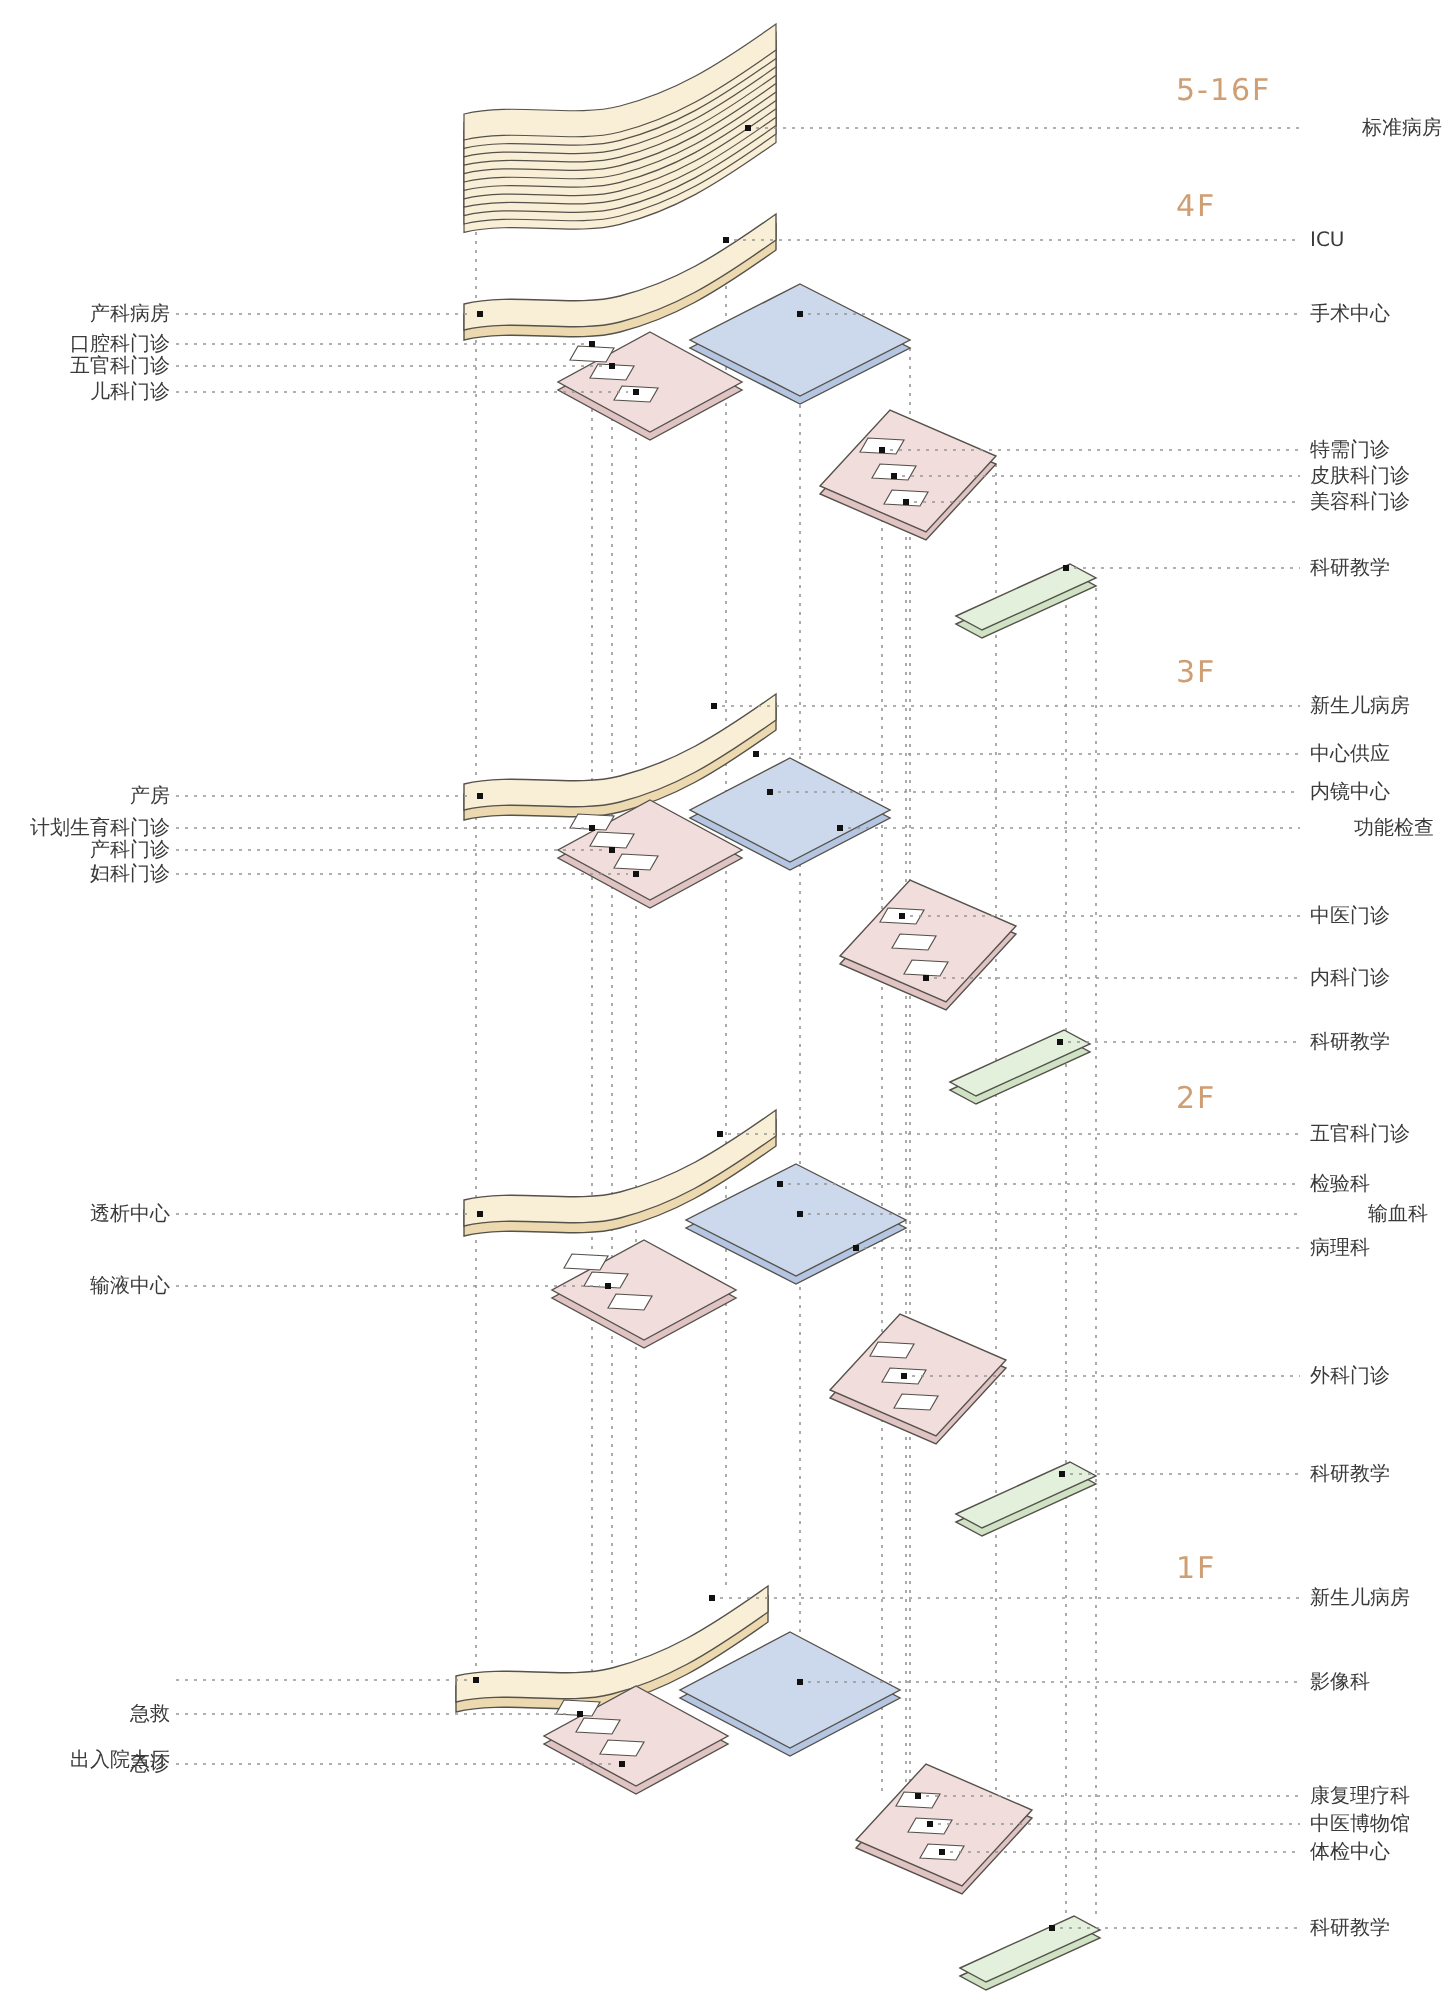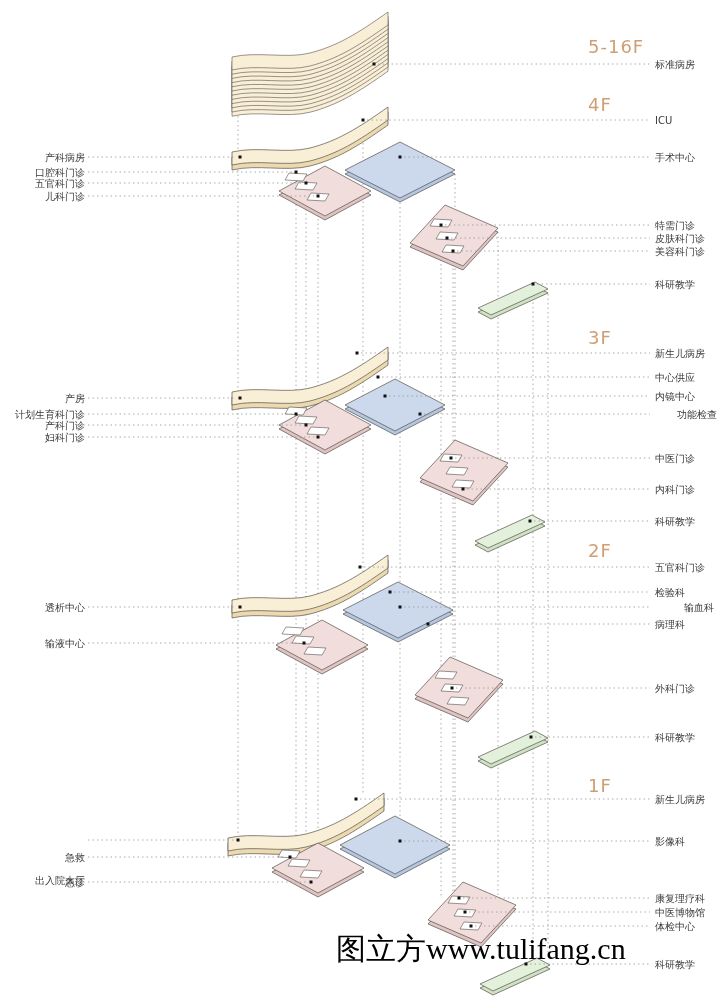--- a/index.html
+++ b/index.html
@@ -1,21 +1,21 @@
 <!DOCTYPE html>
 <html><head>
 <meta charset="utf-8">
 <style>
   html,body{margin:0;padding:0;background:#ffffff;}
   #canvas{position:relative;width:723px;height:1006px;background:#ffffff;overflow:hidden;
           font-family:"DejaVu Sans","Liberation Sans",sans-serif;}
   #diagram{position:absolute;left:0;top:0;}
   #labels .lbl{position:absolute;font-size:10px;line-height:13px;color:#3a3a3a;white-space:nowrap;}
   #labels .lbl.left{text-align:right;}
-  #labels .floor-lbl{position:absolute;font-size:18px;letter-spacing:1px;color:#cf9e73;white-space:nowrap;text-align:right;}
+  #labels .floor-lbl{position:absolute;font-size:15px;letter-spacing:1px;color:#cf9e73;white-space:nowrap;text-align:right;}
   #watermark{position:absolute;left:336px;top:929px;font-size:30px;color:#000;
              font-family:"Liberation Serif","DejaVu Serif",serif;white-space:nowrap;}
 </style>
 </head>
 <body>
 
 <div id="canvas">
   <svg id="diagram" width="723" height="1006" viewBox="0 0 723 1006">
       <line x1="238" y1="107" x2="238" y2="836" stroke="#979797" stroke-width="0.8" stroke-dasharray="1.5 3"></line>
       <line x1="296" y1="182" x2="296" y2="850" stroke="#979797" stroke-width="0.8" stroke-dasharray="1.5 3"></line>
@@ -178,21 +178,21 @@
       <rect x="302.5" y="641.5" width="3" height="3" fill="#111"></rect>
       <line x1="88" y1="643" x2="300" y2="643" stroke="#979797" stroke-width="0.8" stroke-dasharray="1.5 3"></line>
       <rect x="236.5" y="838.5" width="3" height="3" fill="#111"></rect>
       <line x1="88" y1="840" x2="234" y2="840" stroke="#979797" stroke-width="0.8" stroke-dasharray="1.5 3"></line>
       <rect x="288.5" y="855.5" width="3" height="3" fill="#111"></rect>
       <line x1="88" y1="857" x2="286" y2="857" stroke="#979797" stroke-width="0.8" stroke-dasharray="1.5 3"></line>
       <rect x="309.5" y="880.5" width="3" height="3" fill="#111"></rect>
       <line x1="88" y1="882" x2="307" y2="882" stroke="#979797" stroke-width="0.8" stroke-dasharray="1.5 3"></line>
     </svg>
   <div id="labels">
-      <div class="lbl" style="left: 655px; top: 58px;">标准病房</div>
+      <div class="lbl" style="left: 681px; top: 58px;">标准病房</div>
       <div class="lbl" style="left: 655px; top: 114px;">ICU</div>
       <div class="lbl" style="left: 655px; top: 151px;">手术中心</div>
       <div class="lbl" style="left: 655px; top: 219px;">特需门诊</div>
       <div class="lbl" style="left: 655px; top: 232px;">皮肤科门诊</div>
       <div class="lbl" style="left: 655px; top: 245px;">美容科门诊</div>
       <div class="lbl" style="left: 655px; top: 278px;">科研教学</div>
       <div class="lbl" style="left: 655px; top: 347px;">新生儿病房</div>
       <div class="lbl" style="left: 655px; top: 371px;">中心供应</div>
       <div class="lbl" style="left: 655px; top: 390px;">内镜中心</div>
       <div class="lbl" style="left: 655px; top: 408px; margin-left: 22px;">功能检查</div>
@@ -223,14 +223,13 @@
       <div class="lbl left" style="right: 638px; top: 637px;">输液中心</div>
       <div class="lbl left" style="right: 638px; top: 834px; margin-top: 40px;">出入院大厅</div>
       <div class="lbl left" style="right: 638px; top: 851px;">急救</div>
       <div class="lbl left" style="right: 638px; top: 876px;">急诊</div>
       <div class="floor-lbl" style="left: 588px; top: 36px;">5-16F</div>
       <div class="floor-lbl" style="left: 588px; top: 94px;">4F</div>
       <div class="floor-lbl" style="left: 588px; top: 327px;">3F</div>
       <div class="floor-lbl" style="left: 588px; top: 540px;">2F</div>
       <div class="floor-lbl" style="left: 588px; top: 775px;">1F</div>
     </div>
-  <div id="watermark">图立方www.tulifang.cn</div>
 </div>
 
 </body></html>

